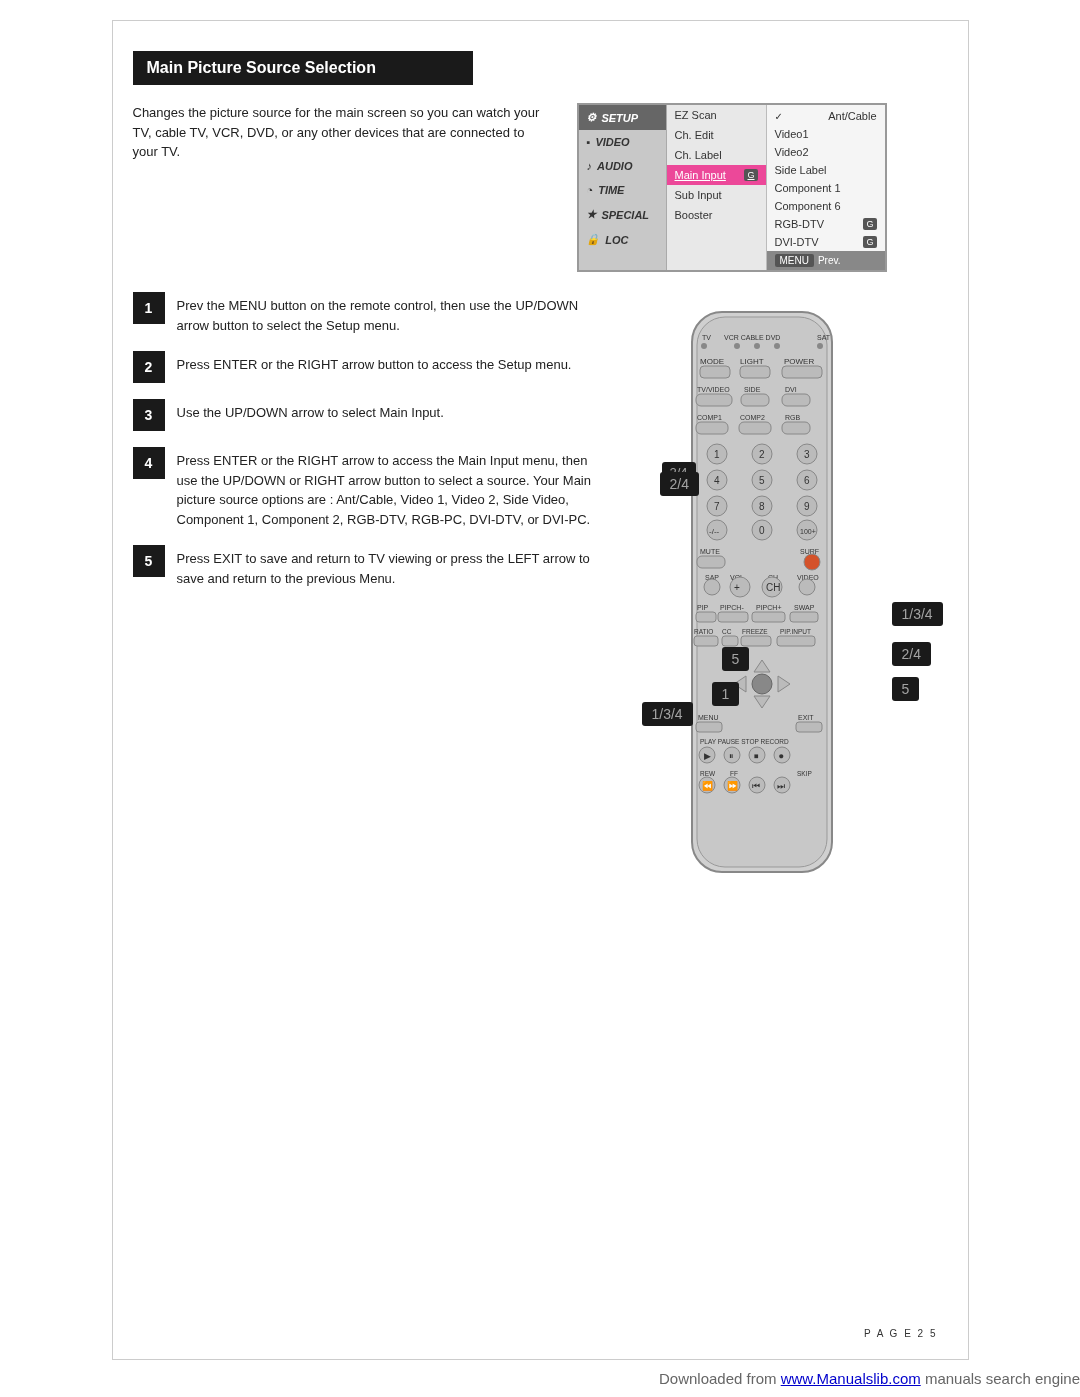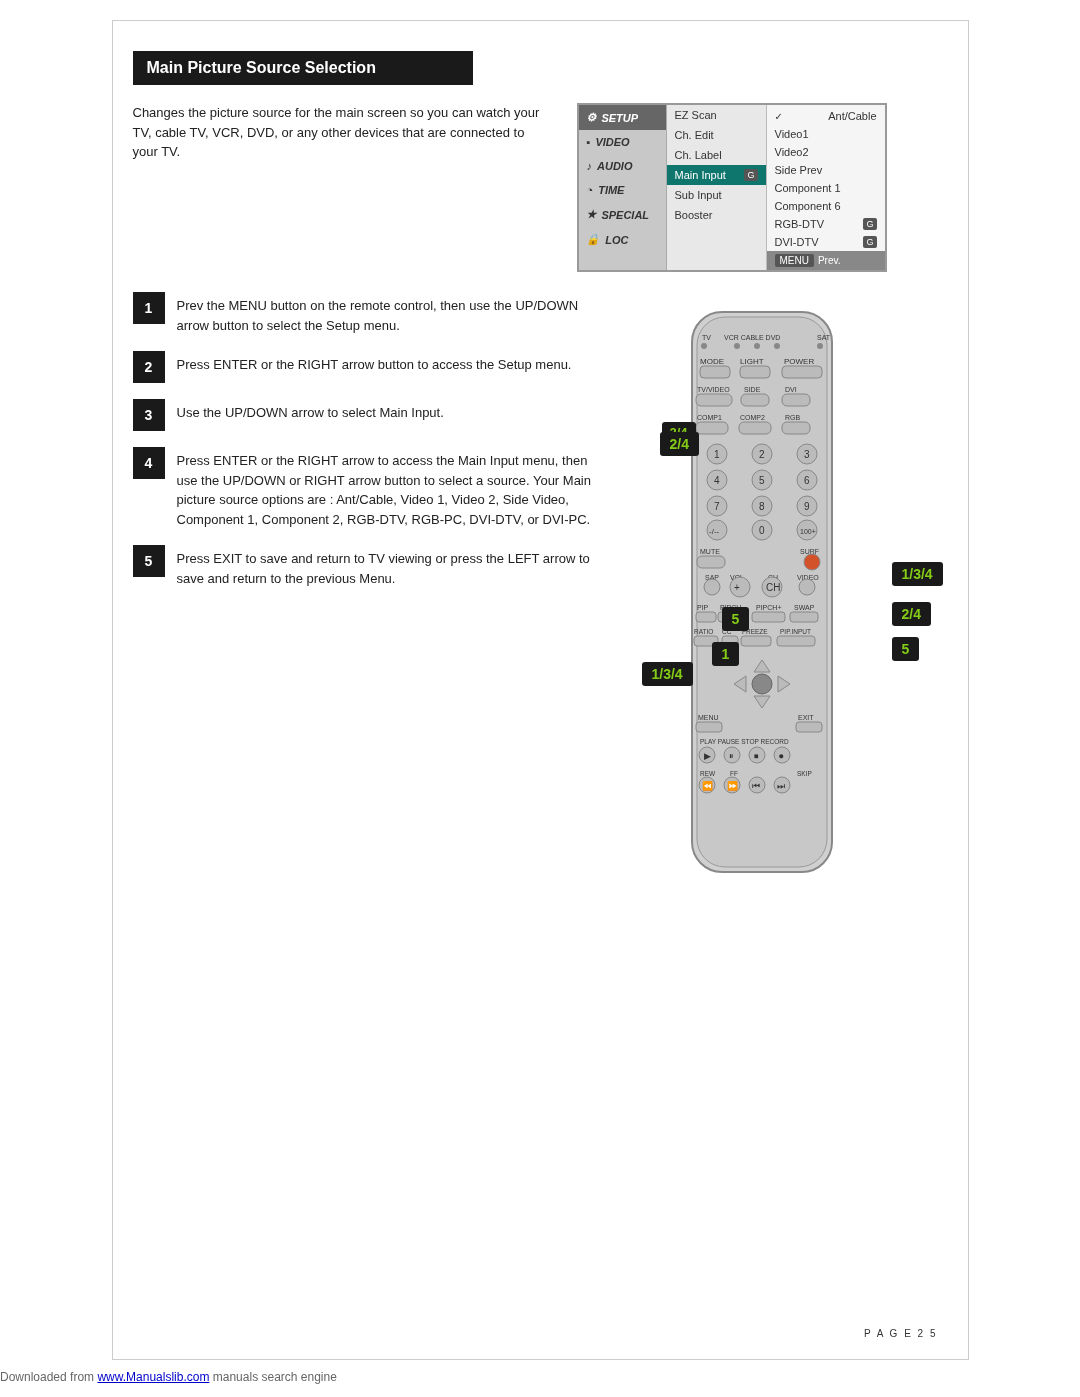--- a/index.html
+++ b/index.html
@@ -89,22 +89,23 @@
     }
     .menu-col2-item {
       padding: 4px 8px;
       font-size: 11px;
       color: #333;
       display: flex;
       justify-content: space-between;
       align-items: center;
     }
     .menu-col2-item.selected {
-      background: #0f766e;
+      background: #ec4899;
       color: #fff;
+      text-decoration: underline;
     }
     .g-badge {
       font-size: 9px;
       background: #555;
       color: #fff;
       padding: 1px 3px;
       border-radius: 2px;
     }
     .menu-col3 {
       flex: 1;
@@ -173,42 +174,43 @@
     .step-text {
       font-size: 13px;
       line-height: 1.5;
       padding-top: 4px;
     }
 
     
     .callout {
       position: absolute;
       background: #1a1a1a;
-      color: #84cc16;
-      font-weight: bold;
+      color: #a3a3a3;
+      font-weight: normal;
       font-size: 14px;
       padding: 4px 10px;
       border-radius: 3px;
       white-space: nowrap;
       z-index: 10;
+      margin-top: 40px;
     }
 
     
     .page-footer {
       position: absolute;
       bottom: 20px;
       right: 30px;
       font-size: 10px;
       letter-spacing: 2px;
       color: #333;
       margin-left: 17px;
     }
     .download-footer {
-      text-align: left;
-      font-size: 12px;
+      text-align: right;
+      font-size: 15px;
       color: #666;
       margin-top: 10px;
       padding-bottom: 10px;
     }
     .download-footer a {
       color: #0000cc;
     }
 
     .remote-wrapper {
       position: relative;
@@ -287,21 +289,21 @@
         <div class="menu-col3-item checked">
           <span>Ant/Cable</span>
         </div>
         <div class="menu-col3-item">
           <span>Video1</span>
         </div>
         <div class="menu-col3-item">
           <span>Video2</span>
         </div>
         <div class="menu-col3-item">
-          <span>Side Prev</span>
+          <span>Side Label</span>
         </div>
         <div class="menu-col3-item">
           <span>Component 1</span>
         </div>
         <div class="menu-col3-item">
           <span>Component 6</span>
         </div>
         <div class="menu-col3-item">
           <span>RGB-DTV</span>
           <span class="g-badge">G</span>

